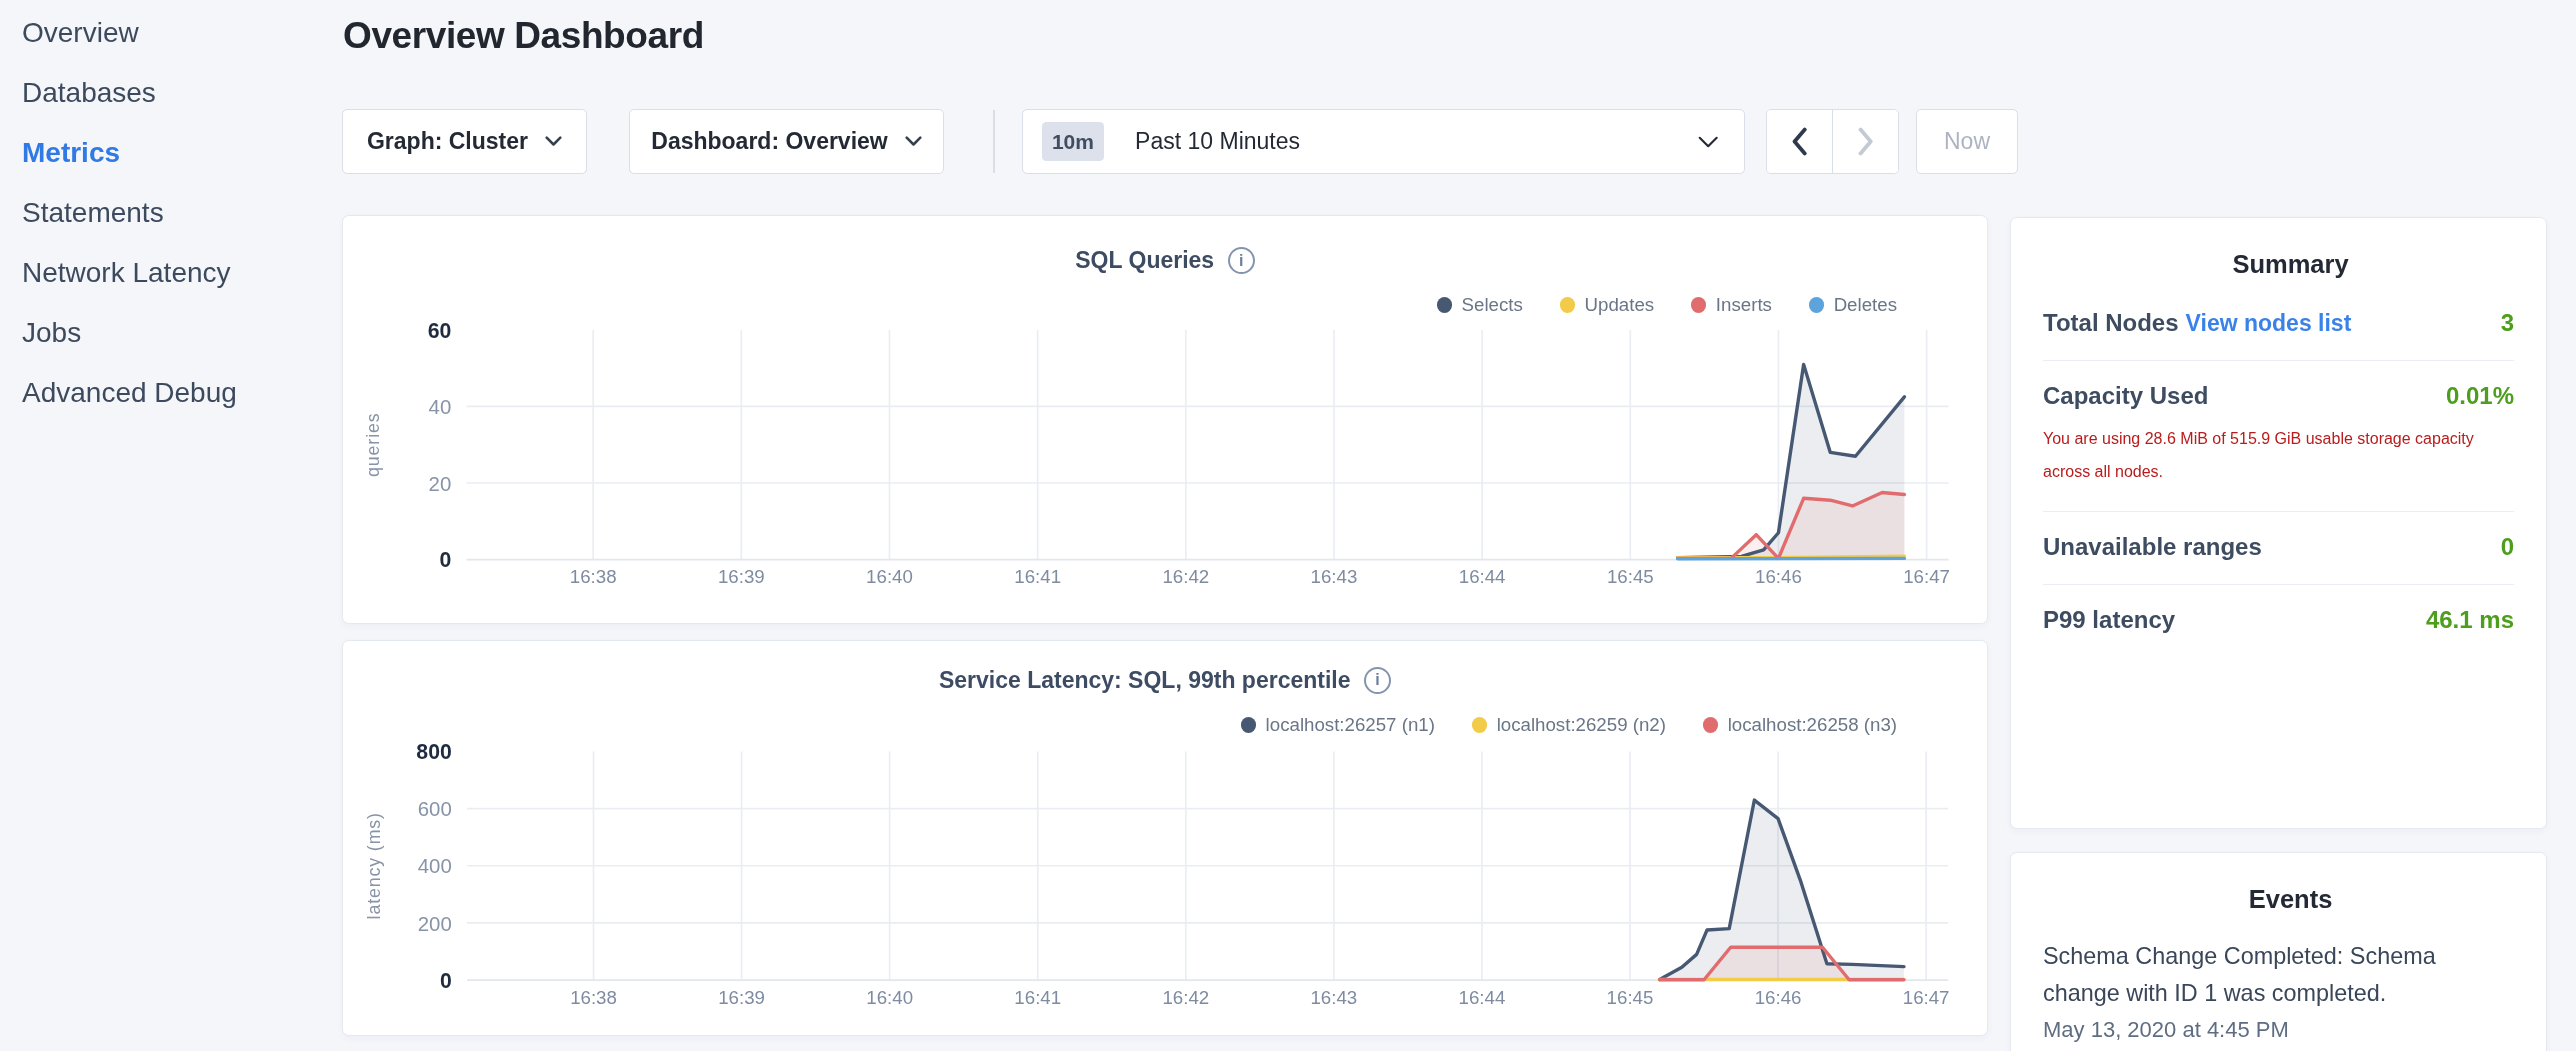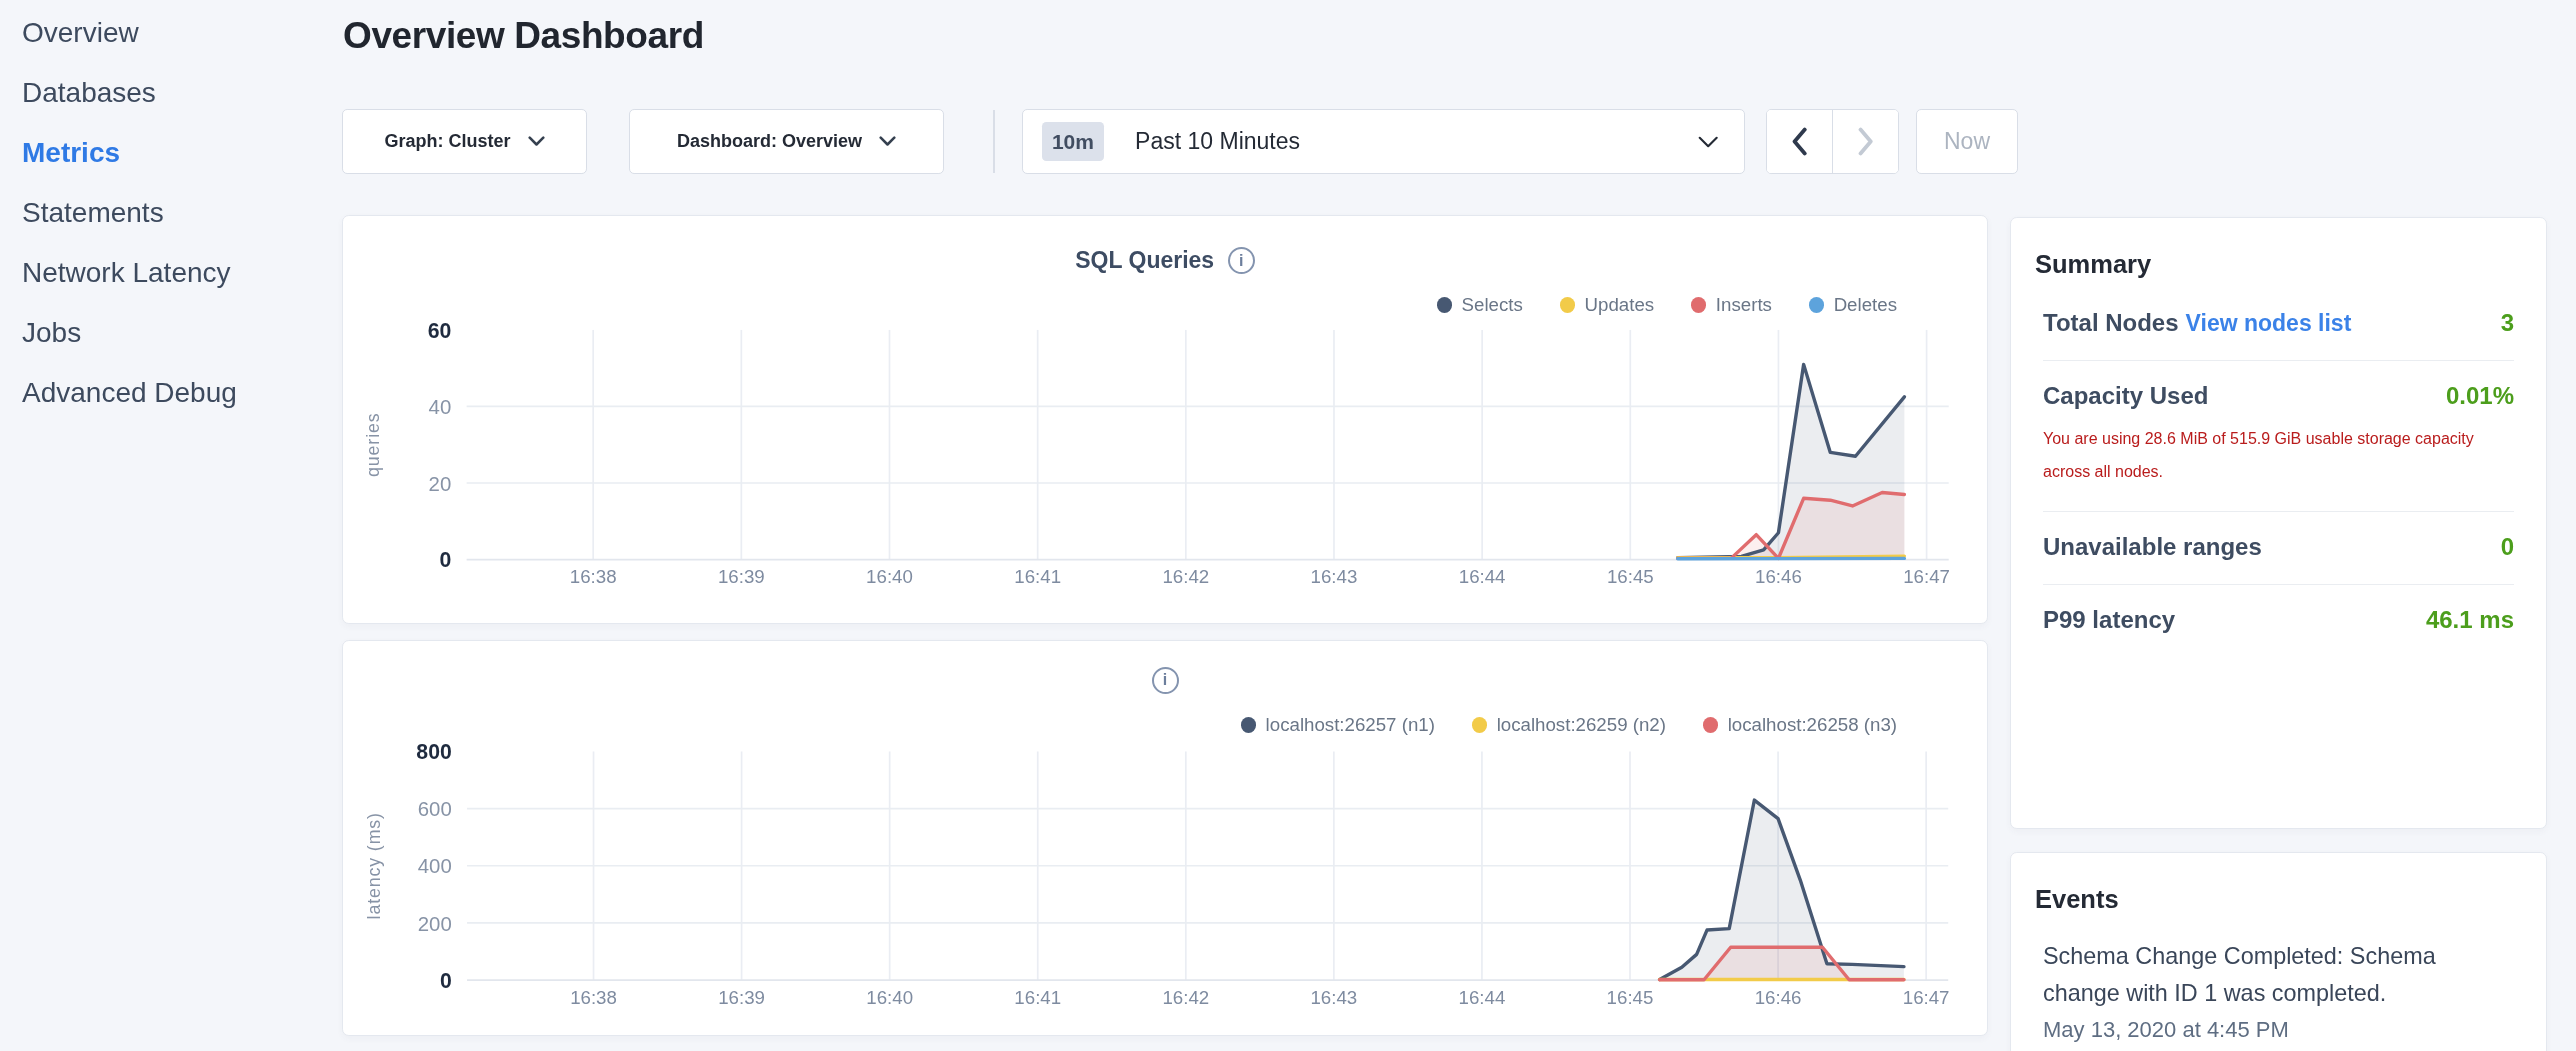--- a/index.html
+++ b/index.html
@@ -19,21 +19,21 @@
   }
   .nav-item.active { color:#2F7AE5; font-weight:700; }
 
   
   .page-title { position:absolute; left:343px; top:15.3px; font-size:37px; font-weight:600; color:#21262F; letter-spacing:-0.4px; }
   .ctl, .timepicker, .navpair, .nowbtn {
     position:absolute; top:109px; height:65px; background:#fff;
     border:1.7px solid #D9DEE7; border-radius:5.1px; cursor:pointer;
     font-family:inherit;
   }
-  .ctl { display:flex; align-items:center; justify-content:center; gap:17px; font-size:18px; font-weight:700; color:#242A35; }
+  .ctl { display:flex; align-items:center; justify-content:center; gap:17px; font-size:23px; font-weight:700; color:#242A35; }
   .ctl-graph { left:342px; width:245px; }
   .ctl-dashboard { left:629px; width:315px; }
   .vdiv { position:absolute; left:993px; top:110px; width:1.7px; height:63px; background:#D9DEE7; }
   .timepicker { left:1022px; width:723px; display:flex; align-items:center; padding:0 25.5px 0 18.7px; }
   .tw-badge { background:#DCE1EB; color:#414D61; font-size:21px; font-weight:700; padding:7.7px 10.2px; border-radius:4.3px; }
   .tw-label { margin-left:31px; font-size:23px; font-weight:400; color:#242A35; }
   .tw-chev { margin-left:auto; }
   .navpair { left:1766px; width:133px; display:flex; padding:0; overflow:hidden; }
   .navpair .half { flex:1; display:flex; align-items:center; justify-content:center; background:#fff; border:none; cursor:pointer; }
   .navpair .half + .half { border-left:1.7px solid #D9DEE7; }
@@ -57,21 +57,21 @@
   }
   .legend { position:absolute; right:90px; display:flex; gap:37px; }
   .chart-card-1 .legend { top:78px; }
   .chart-card-2 .legend { top:73px; }
   .legend-item { display:flex; align-items:center; gap:9.4px; }
   .legend-dot { width:15.3px; height:15.3px; border-radius:50%; }
   .legend-label { font-size:18.7px; color:#6A7687; }
   .plot-svg { position:absolute; left:0; top:0; }
 
   
-  .panel-title { text-align:left; font-size:25.5px; font-weight:700; color:#242A35; padding-top:32px;padding-left:24px; }
+  .panel-title { text-align:center; font-size:25.5px; font-weight:700; color:#242A35; padding-top:32px;padding-left:24px; }
   .summary-rows { padding:8.5px 32px 0; }
   .srow { padding:21px 0 23px; border-bottom:1.7px solid #EAEDF1; }
   .srow:last-child { border-bottom:none; }
   .srow-top { display:flex; align-items:baseline; gap:7px; }
   .srow-label { font-size:24px; font-weight:700; color:#3E4C61; }
   .srow-link { font-size:23px; font-weight:600; color:#3B82E8; cursor:pointer; text-decoration:none; }
   .srow-value { margin-left:auto; font-size:24px; font-weight:700; color:#4C9E1C; white-space:nowrap; }
   .srow-desc { margin-top:12px; font-size:16px; line-height:33px; color:#b91c1c; }
 
   .events-list { padding:24px 32px 0; }
@@ -192,20 +192,21 @@
         <text x="1339.28" y="432" text-anchor="middle" fill="#7E8BA0" font-size="22" font-family="Liberation Sans, DejaVu Sans, sans-serif">16:44</text>
         <text x="1513.52" y="432" text-anchor="middle" fill="#7E8BA0" font-size="22" font-family="Liberation Sans, DejaVu Sans, sans-serif">16:45</text>
         <text x="1687.76" y="432" text-anchor="middle" fill="#7E8BA0" font-size="22" font-family="Liberation Sans, DejaVu Sans, sans-serif">16:46</text>
         <text x="1862" y="432" text-anchor="middle" fill="#7E8BA0" font-size="22" font-family="Liberation Sans, DejaVu Sans, sans-serif">16:47</text>
         <text x="42" y="269" text-anchor="middle" fill="#8793A6" font-size="21" letter-spacing="1" transform="rotate(-90 42 269)" font-family="Liberation Sans, DejaVu Sans, sans-serif">queries</text>
       </svg>
   </section>
 
   <section class="card chart-card-2">
     <div class="chart-head">
+      <span class="chart-title">Service Latency: SQL, 99th percentile</span>
       <span class="info-icon">i</span>
     </div>
     <div class="legend" id="legend1">
         <span class="legend-item">
           <span class="legend-dot" style="background: rgb(71, 88, 114);"></span>
           <span class="legend-label">localhost:26257 (n1)</span>
         </span>
         <span class="legend-item">
           <span class="legend-dot" style="background: rgb(242, 203, 73);"></span>
           <span class="legend-label">localhost:26259 (n2)</span>

